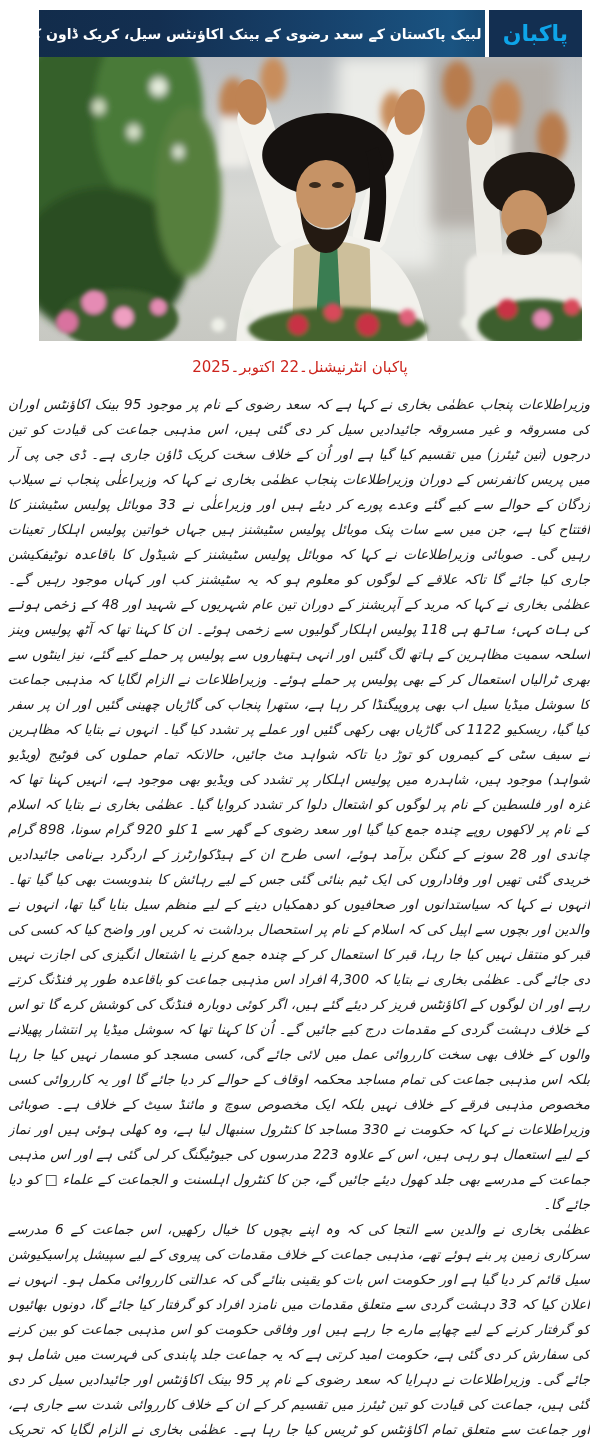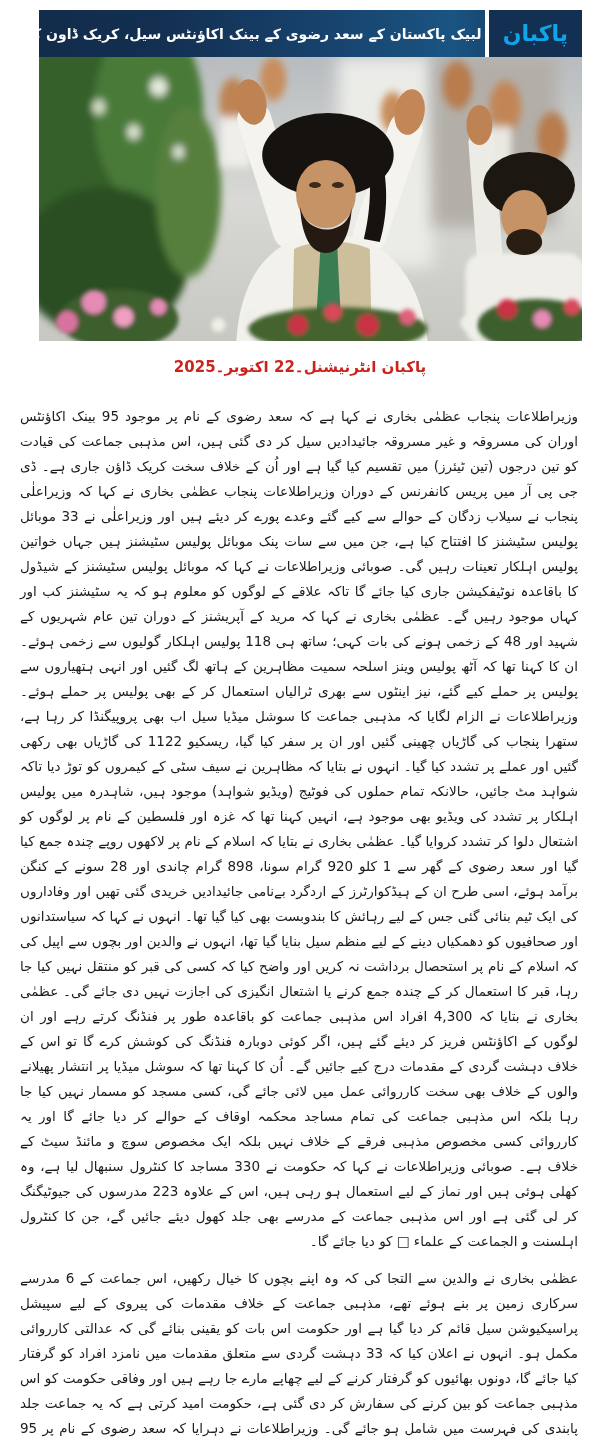--- a/index.html
+++ b/index.html
@@ -32,31 +32,31 @@
   .photo{
     position:absolute;top:57px;right:18px;left:39px;height:284px;overflow:hidden;
     background:#cfd2d0;
   }
   .photo svg{display:block;width:100%;height:100%;}
 
   
   .byline{
     position:absolute;top:352px;right:0;left:0;height:30px;
     display:flex;align-items:center;justify-content:center;
-    color:#cc231c;font-size:15px;font-weight:bold;
+    color:#cc231c;font-size:15px;font-weight:normal;
   }
 
   
   .article{
     position:absolute;top:392px;right:10px;left:8px;bottom:12px;
     direction:rtl;text-align:justify;
     color:#1c1c1c;font-size:13.5px;line-height:25px;
     overflow:hidden;
   }
-  .article p{margin:12px;padding:0;text-align:justify;text-justify:inter-word;}
+  .article p{margin:0;padding:0;text-align:justify;text-justify:inter-word;font-style:italic;}
 </style>
 </head>
 <body>
 
 <div class="page">
 
   <div class="masthead">
     <div class="masthead-logo">پاکبان</div>
     <div class="masthead-divider"></div>
     <div class="masthead-headline">تحریک لبیک پاکستان کے سعد رضوی کے بینک اکاؤنٹس سیل، کریک ڈاون کا حکم</div>

